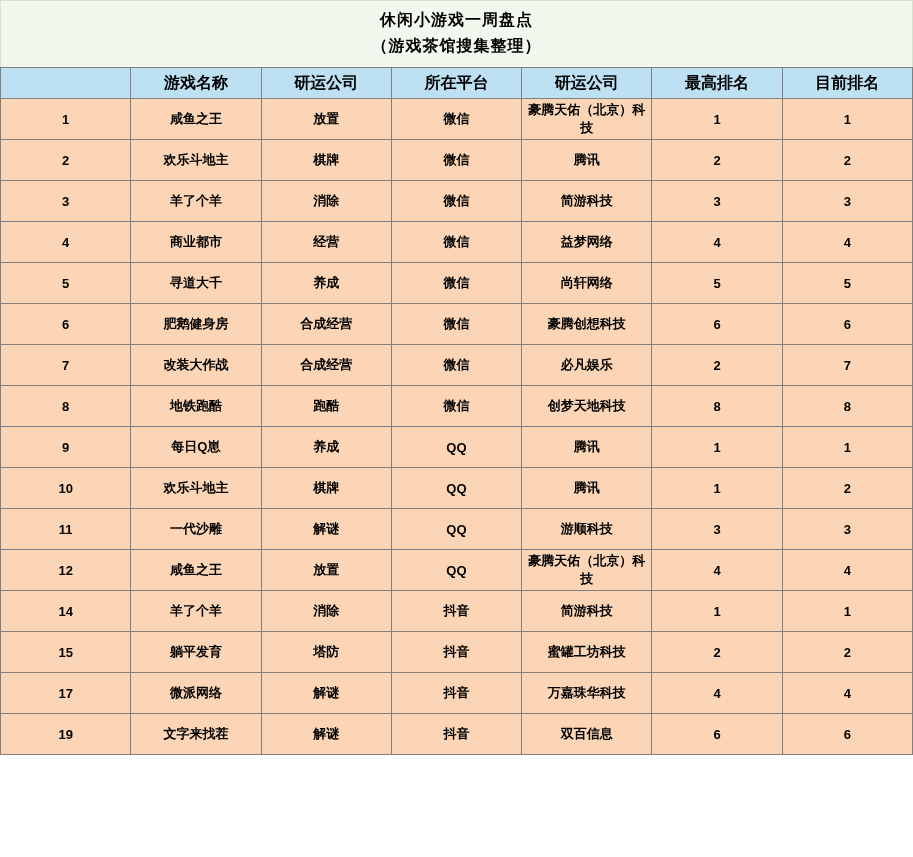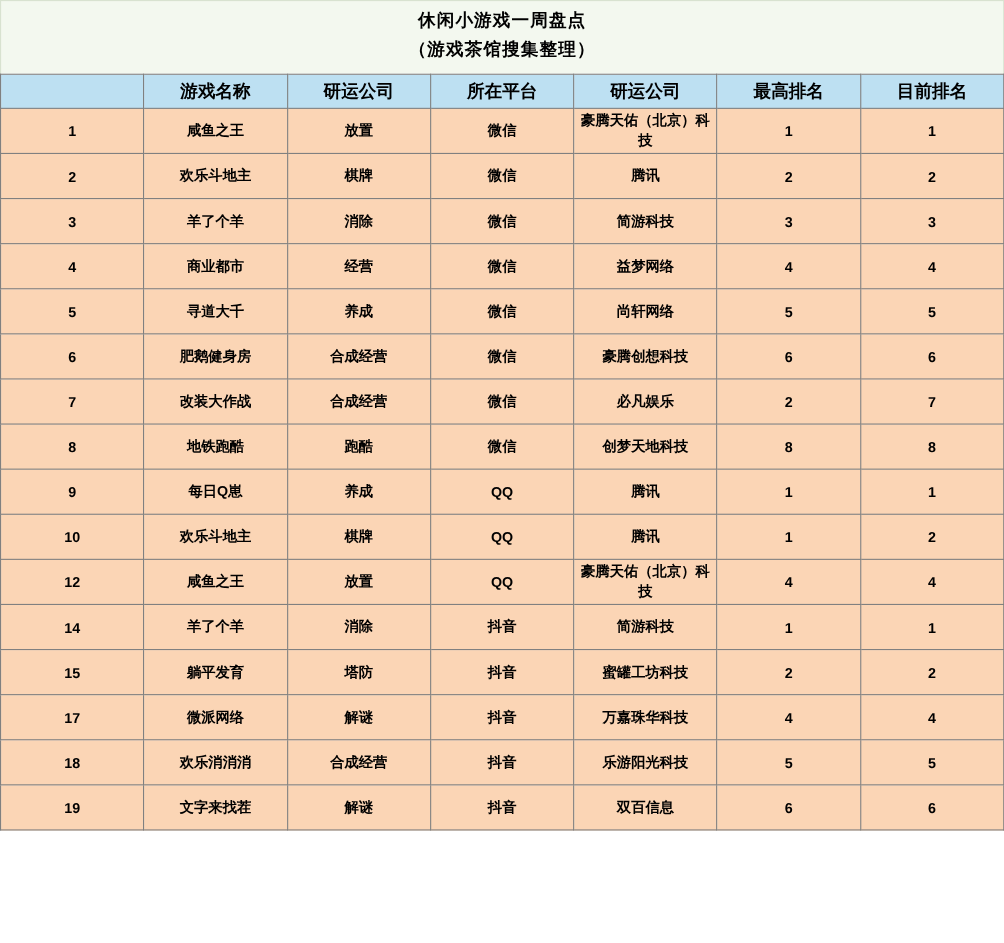--- a/index.html
+++ b/index.html
@@ -171,20 +171,29 @@
         <tr>
           <td class="c-index">10</td>
           <td class="c-name">欢乐斗地主</td>
           <td class="c-cat">棋牌</td>
           <td class="c-plat">QQ</td>
           <td class="c-comp">腾讯</td>
           <td class="c-best">1</td>
           <td class="c-cur">2</td>
         </tr>
         <tr>
+          <td class="c-index">11</td>
+          <td class="c-name">一代沙雕</td>
+          <td class="c-cat">解谜</td>
+          <td class="c-plat">QQ</td>
+          <td class="c-comp">游顺科技</td>
+          <td class="c-best">3</td>
+          <td class="c-cur">3</td>
+        </tr>
+        <tr>
           <td class="c-index">12</td>
           <td class="c-name">咸鱼之王</td>
           <td class="c-cat">放置</td>
           <td class="c-plat">QQ</td>
           <td class="c-comp">豪腾天佑（北京）科技</td>
           <td class="c-best">4</td>
           <td class="c-cur">4</td>
         </tr>
         <tr>
           <td class="c-index">14</td>
@@ -207,29 +216,20 @@
         <tr>
           <td class="c-index">17</td>
           <td class="c-name">微派网络</td>
           <td class="c-cat">解谜</td>
           <td class="c-plat">抖音</td>
           <td class="c-comp">万嘉珠华科技</td>
           <td class="c-best">4</td>
           <td class="c-cur">4</td>
         </tr>
         <tr>
-          <td class="c-index">18</td>
-          <td class="c-name">欢乐消消消</td>
-          <td class="c-cat">合成经营</td>
-          <td class="c-plat">抖音</td>
-          <td class="c-comp">乐游阳光科技</td>
-          <td class="c-best">5</td>
-          <td class="c-cur">5</td>
-        </tr>
-        <tr>
           <td class="c-index">19</td>
           <td class="c-name">文字来找茬</td>
           <td class="c-cat">解谜</td>
           <td class="c-plat">抖音</td>
           <td class="c-comp">双百信息</td>
           <td class="c-best">6</td>
           <td class="c-cur">6</td>
         </tr>
       </tbody>
   </table>

